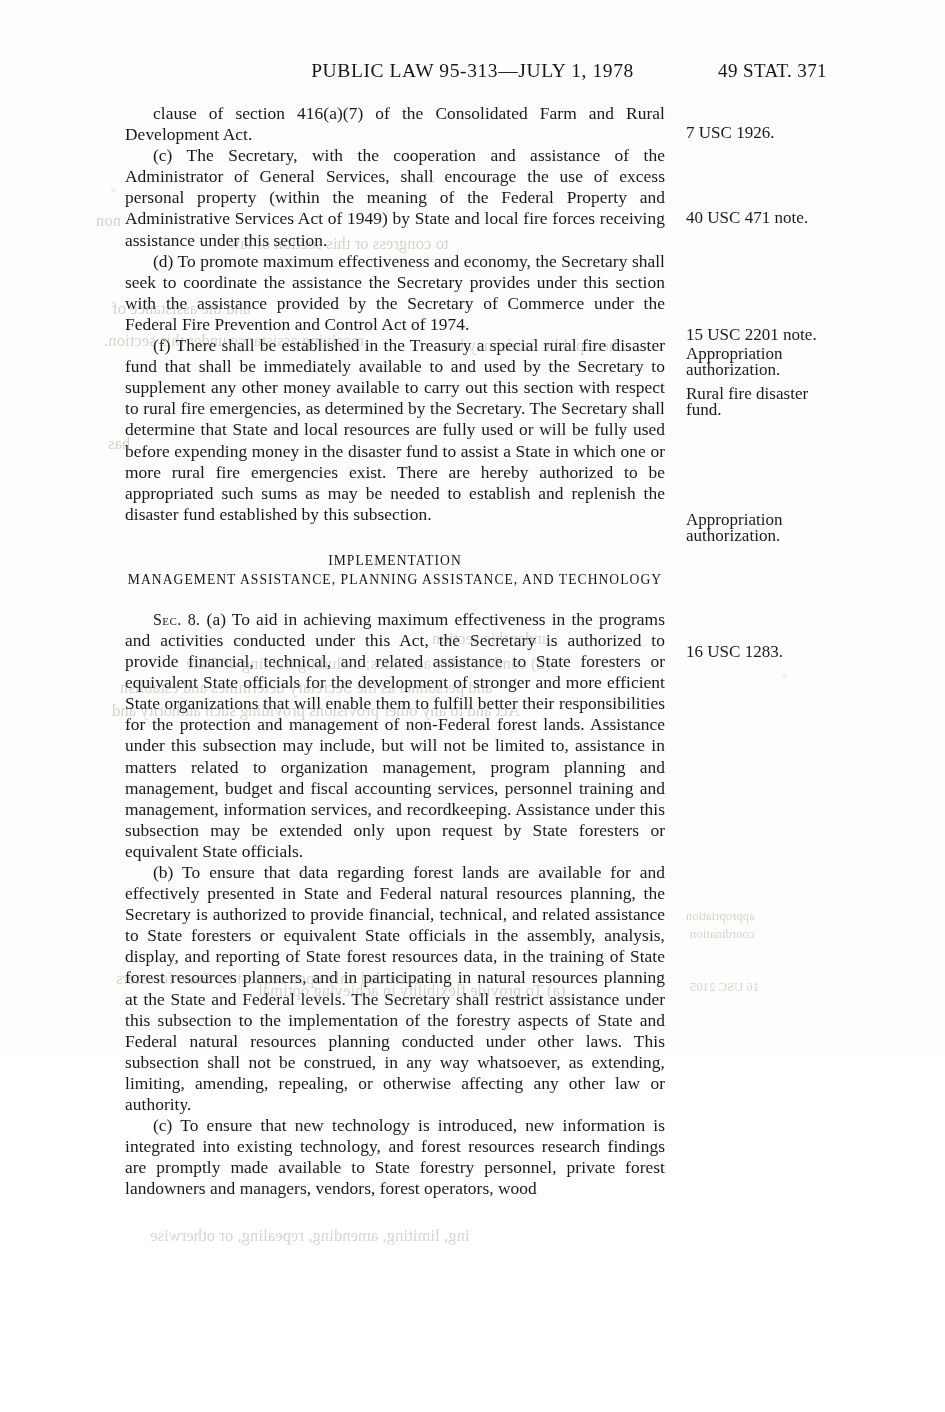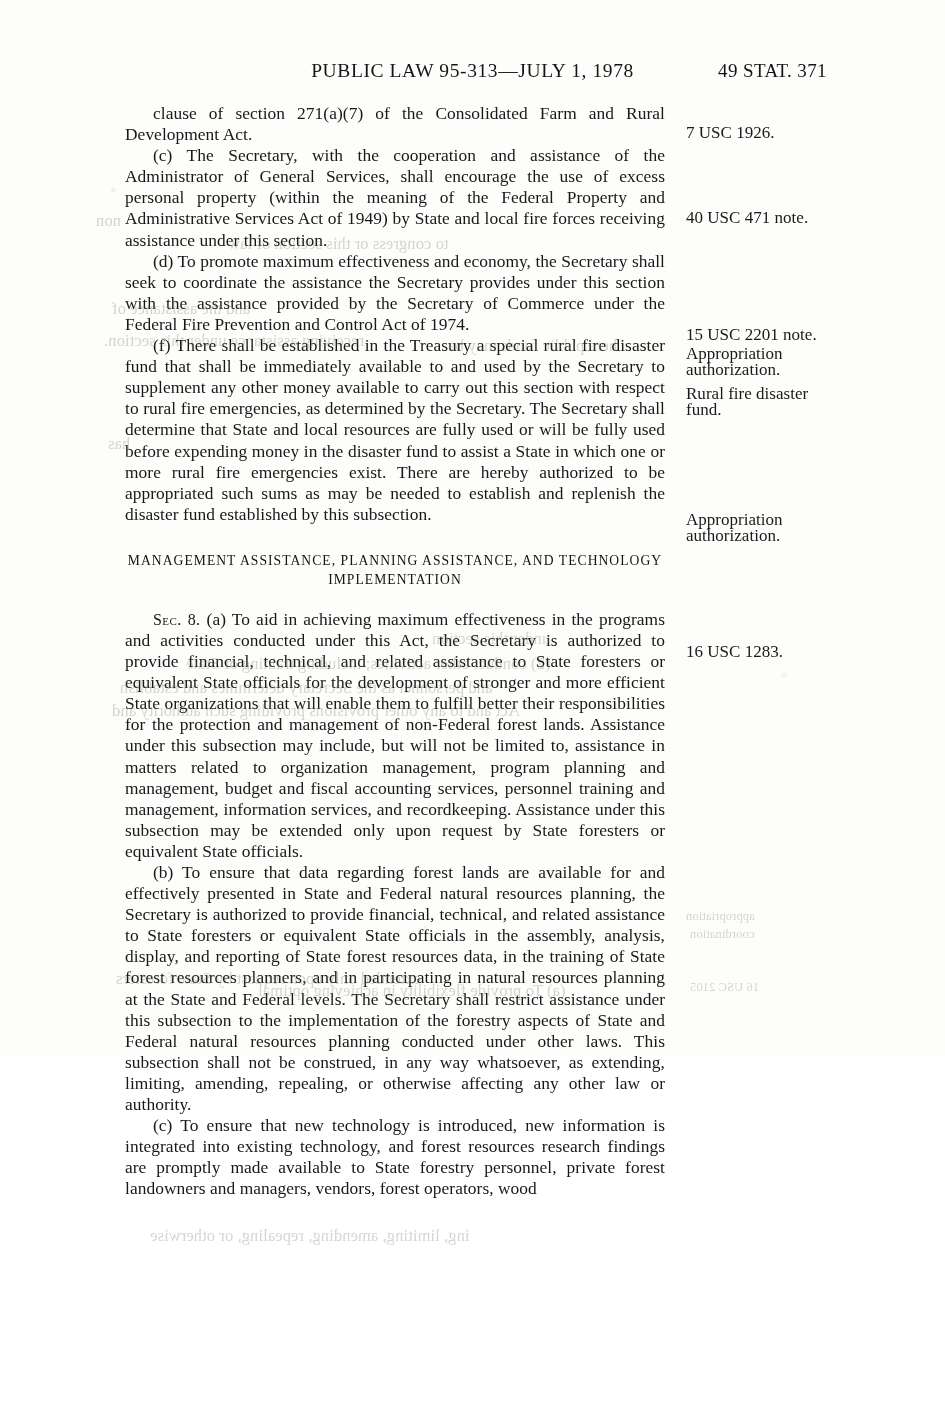--- a/index.html
+++ b/index.html
@@ -127,30 +127,30 @@
 <body>
 
 <div class="page">
 
   <div class="header">
     <span class="header-line">PUBLIC LAW 95-313—JULY 1, 1978</span>
   </div>
   <div class="header-right">49 STAT. 371</div>
 
   <div class="body-col">
-    <p class="para indent">clause of section 271(a)(7) of the Consolidated Farm and Rural Development Act.</p>
+    <p class="para indent">clause of section 416(a)(7) of the Consolidated Farm and Rural Development Act.</p>
     <p class="para indent">(c) The Secretary, with the cooperation and assistance of the Administrator of General Services, shall encourage the use of excess personal property (within the meaning of the Federal Property and Administrative Services Act of 1949) by State and local fire forces receiving assistance under this section.</p>
     <p class="para indent">(d) To promote maximum effectiveness and economy, the Secretary shall seek to coordinate the assistance the Secretary provides under this section with the assistance provided by the Secretary of Commerce under the Federal Fire Prevention and Control Act of 1974.</p>
     <p class="para indent">(f) There shall be established in the Treasury a special rural fire disaster fund that shall be immediately available to and used by the Secretary to supplement any other money available to carry out this section with respect to rural fire emergencies, as determined by the Secretary. The Secretary shall determine that State and local resources are fully used or will be fully used before expending money in the disaster fund to assist a State in which one or more rural fire emergencies exist. There are hereby authorized to be appropriated such sums as may be needed to establish and replenish the disaster fund established by this subsection.</p>
 
     <div style="height:26px"></div>
 
     <div style="text-align:center;">
+      <div class="heading-line">IMPLEMENTATION</div>
       <div class="heading-line">MANAGEMENT ASSISTANCE, PLANNING ASSISTANCE, AND TECHNOLOGY</div>
-      <div class="heading-line">IMPLEMENTATION</div>
     </div>
 
     <div style="height:20px"></div>
 
     <p class="para" style="text-indent:28px;"><span class="smallcaps-lead">Sec. 8.</span><span> (a) To aid in achieving maximum effectiveness in the programs and activities conducted under this Act, the Secretary is authorized to provide financial, technical, and related assistance to State foresters or equivalent State officials for the development of stronger and more efficient State organizations that will enable them to fulfill better their responsibilities for the protection and management of non-Federal forest lands. Assistance under this subsection may include, but will not be limited to, assistance in matters related to organization management, program planning and management, budget and fiscal accounting services, personnel training and management, information services, and recordkeeping. Assistance under this subsection may be extended only upon request by State foresters or equivalent State officials.</span></p>
     <p class="para indent">(b) To ensure that data regarding forest lands are available for and effectively presented in State and Federal natural resources planning, the Secretary is authorized to provide financial, technical, and related assistance to State foresters or equivalent State officials in the assembly, analysis, display, and reporting of State forest resources data, in the training of State forest resources planners, and in participating in natural resources planning at the State and Federal levels. The Secretary shall restrict assistance under this subsection to the implementation of the forestry aspects of State and Federal natural resources planning conducted under other laws. This subsection shall not be construed, in any way whatsoever, as extending, limiting, amending, repealing, or otherwise affecting any other law or authority.</p>
     <p class="para indent">(c) To ensure that new technology is introduced, new information is integrated into existing technology, and forest resources research findings are promptly made available to State forestry personnel, private forest landowners and managers, vendors, forest operators, wood</p>
   </div>
 
   <div class="side-col">

